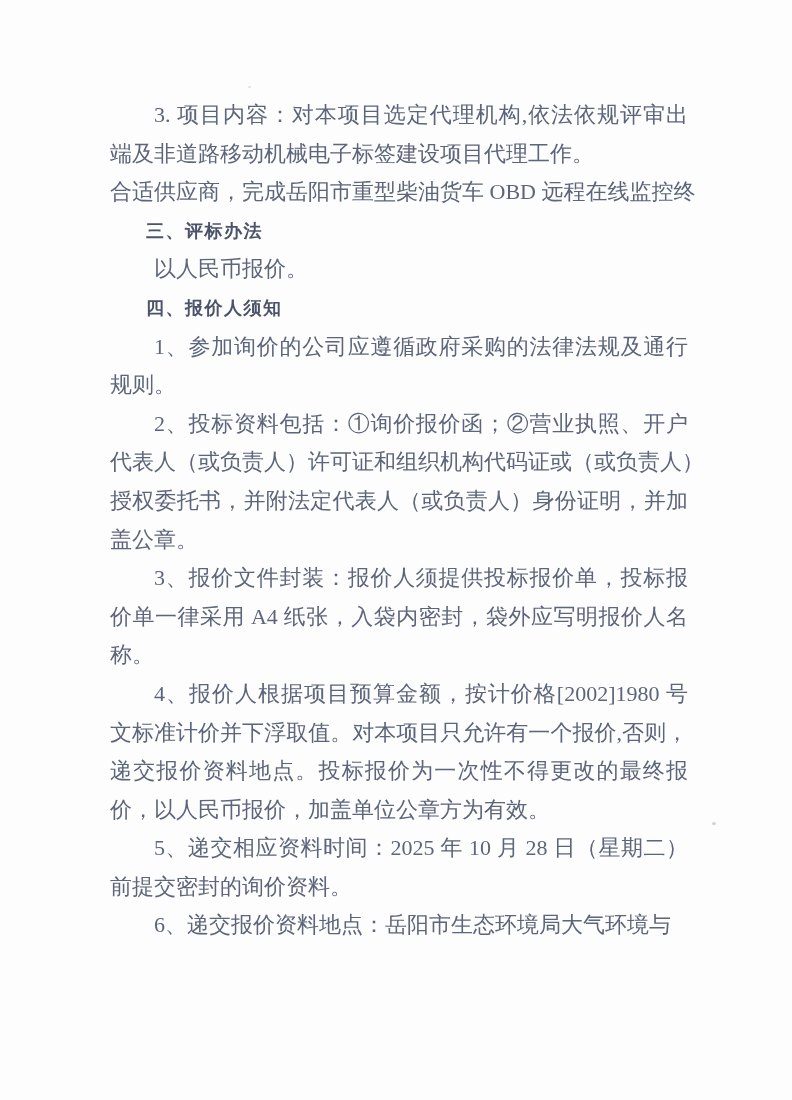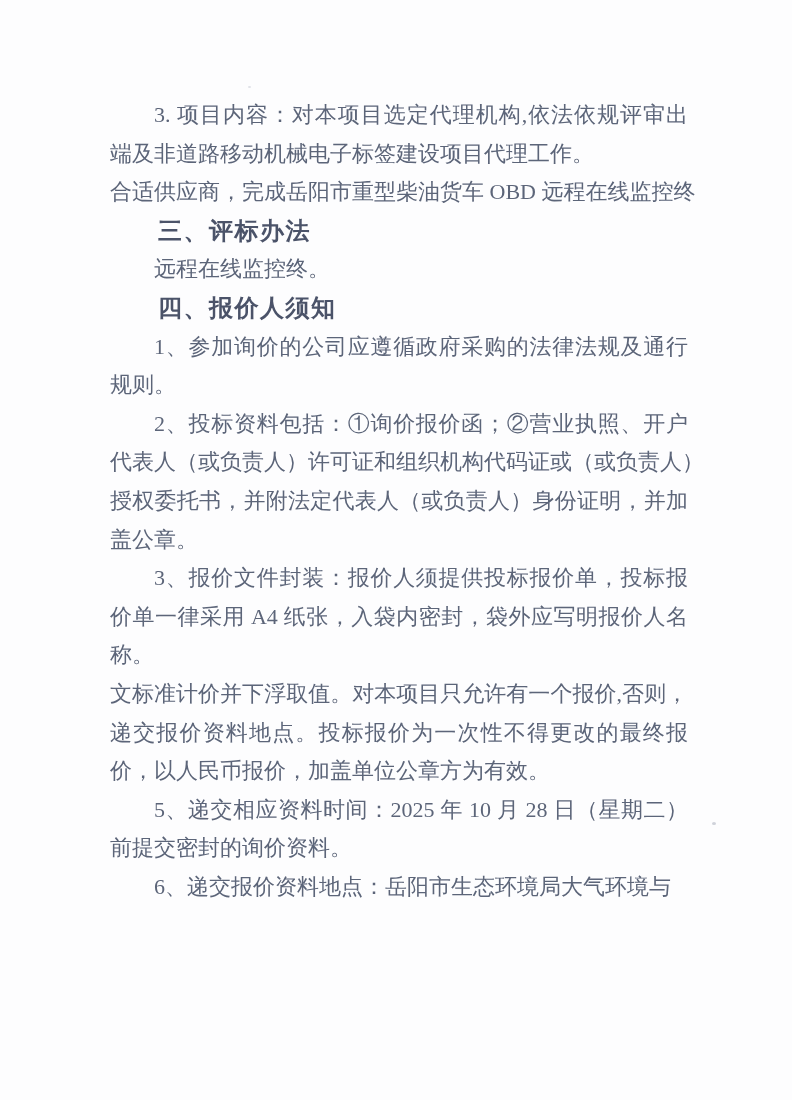--- a/index.html
+++ b/index.html
@@ -29,51 +29,52 @@
     text-indent: 2em;
   }
   .just {
     text-align: justify;
     text-align-last: justify;
     text-justify: inter-character;
   }
   .heading {
     font-family: "Liberation Sans", "DejaVu Sans", sans-serif;
     font-weight: 700;
-    font-size: 24px;
+    font-size: 18px;
     color: #4b5369;
     letter-spacing: 1.5px;
   }
   .speck {
     position: absolute;
     background: #c3c7d1;
     border-radius: 50%;
   }
   .speck-1 { left: 712px; top: 822px; width: 4px; height: 3px; opacity: 0.8; }
   .speck-2 { left: 248px; top: 86px;  width: 3px; height: 2px; opacity: 0.5; }
 </style>
 </head>
 <body>
 
 <div class="page">
   <div class="line indent just">3. 项目内容：对本项目选定代理机构,依法依规评审出</div>
   <div class="line">端及非道路移动机械电子标签建设项目代理工作。</div>
   <div class="line just">合适供应商，完成岳阳市重型柴油货车 OBD 远程在线监控终</div>
   <div class="line indent heading">三、评标办法</div>
-  <div class="line indent">远程在线监控终。</div>
+  <div class="line indent">以人民币报价。</div>
   <div class="line indent heading">四、报价人须知</div>
   <div class="line indent just">1、参加询价的公司应遵循政府采购的法律法规及通行</div>
   <div class="line">规则。</div>
   <div class="line indent just">2、投标资料包括：①询价报价函；②营业执照、开户</div>
   <div class="line just">代表人（或负责人）许可证和组织机构代码证或（或负责人）</div>
   <div class="line just">授权委托书，并附法定代表人（或负责人）身份证明，并加</div>
   <div class="line">盖公章。</div>
   <div class="line indent just">3、报价文件封装：报价人须提供投标报价单，投标报</div>
   <div class="line just">价单一律采用 A4 纸张，入袋内密封，袋外应写明报价人名</div>
   <div class="line">称。</div>
+  <div class="line indent just">4、报价人根据项目预算金额，按计价格[2002]1980 号</div>
   <div class="line just">文标准计价并下浮取值。对本项目只允许有一个报价,否则，</div>
   <div class="line just">递交报价资料地点。投标报价为一次性不得更改的最终报</div>
   <div class="line">价，以人民币报价，加盖单位公章方为有效。</div>
   <div class="line indent just">5、递交相应资料时间：2025 年 10 月 28 日（星期二）</div>
   <div class="line">前提交密封的询价资料。</div>
   <div class="line indent">6、递交报价资料地点：岳阳市生态环境局大气环境与</div>
 
   <div class="speck speck-1"></div>
   <div class="speck speck-2"></div>
 </div>

